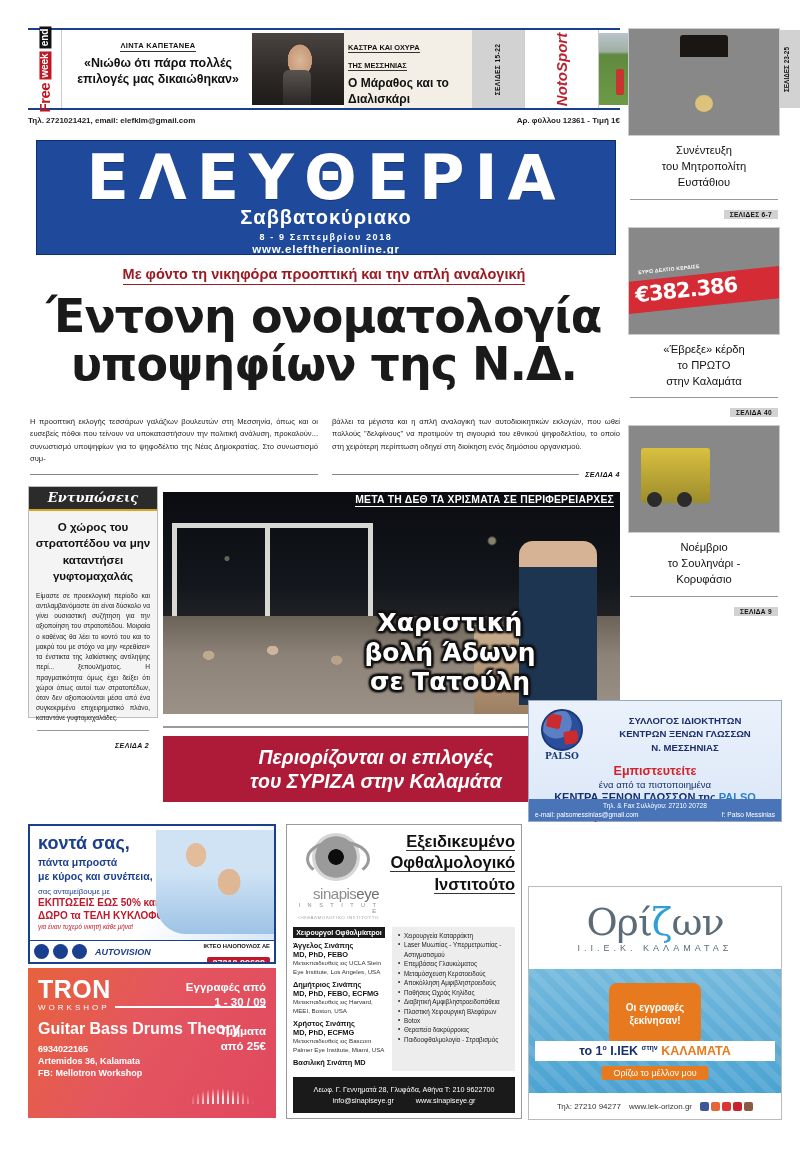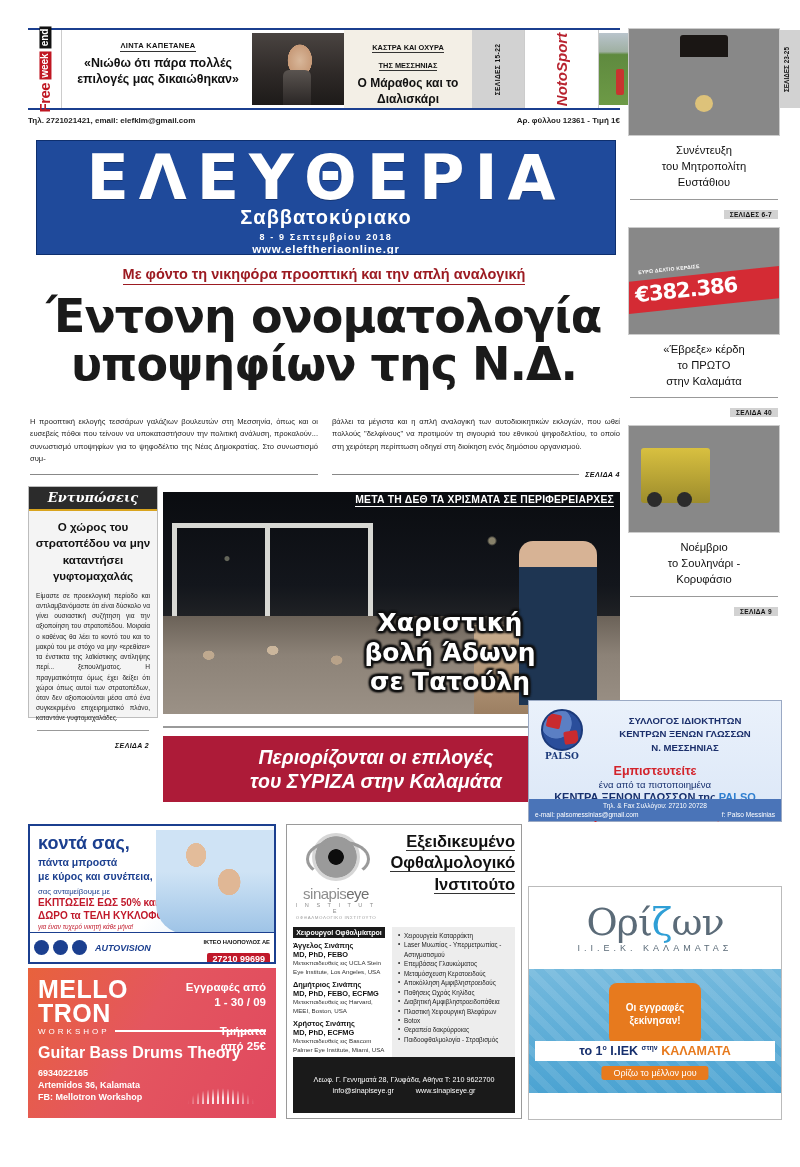--- a/index.html
+++ b/index.html
@@ -35,21 +35,21 @@
     flex:0 0 92px; margin:3px 0; background:#3a3430;
     background-image:
       radial-gradient(ellipse 20px 26px at 52% 38%, #d8b79a 0%, #c79a78 60%, rgba(0,0,0,0) 62%),
       linear-gradient(180deg,#4a4441 0%, #2f2a28 55%, #1d1a19 100%);
     position:relative; overflow:hidden;
   }
   .promo-photo:after{
     content:""; position:absolute; left:34%; top:52%; width:30%; height:48%;
     background:linear-gradient(180deg,#5a5450,#2a2625); border-radius:6px 6px 0 0;
   }
-  .promo-b{ flex:0 0 128px; padding:6px 4px; text-align:center; background:#f3efe6; }
+  .promo-b{ flex:0 0 128px; padding:6px 4px; background:#f3efe6; }
   .promo-b .kicker2{ font-size:7.4px; font-weight:bold; line-height:1.25; border-bottom:1px solid #333; display:inline-block;}
   .promo-b .headline{ font-size:12px; font-weight:bold; line-height:1.3; margin-top:4px;}
   .vert-pages{
     flex:0 0 13px; background:#d2d2d2; display:flex; align-items:center; justify-content:center;
   }
   .vert-pages span{ transform:rotate(-90deg); white-space:nowrap; font-size:6.6px; font-weight:bold; letter-spacing:.4px;}
   .notosport{
     flex:0 0 26px; display:flex; align-items:center; justify-content:center;
     border-left:1px solid #ccc; border-right:1px solid #ccc;
   }
@@ -334,21 +334,21 @@
   .av-l6{ font-size:6.4px; color:#c0182a; font-style:italic; margin-top:1px;}
   .av-people{
     position:absolute; right:0; top:4px; width:118px; height:104px;
     background:
       radial-gradient(ellipse 16px 19px at 34% 24%, #e3bc9a 0 62%, rgba(0,0,0,0) 64%),
       radial-gradient(ellipse 18px 21px at 62% 50%, #e0b795 0 62%, rgba(0,0,0,0) 64%),
       linear-gradient(180deg,#cfe3f5 0 40%, #9dc3e6 100%);
     border-radius:0 0 0 30px;
   }
   .av-bar{
-    position:absolute; left:0; right:0; bottom:0; height:30px; background:#fff;
+    position:absolute; left:0; right:0; bottom:0; height:22px; background:#fff;
     border-top:1px solid #1b3f8f; display:flex; align-items:center; padding:0 4px; gap:4px;
   }
   .av-dot{ width:15px; height:15px; border-radius:50%; background:#1b3f8f; }
   .av-logo{ margin-left:4px; font-size:9px; font-weight:bold; color:#1b3f8f; font-style:italic;}
   .av-right{ margin-left:auto; text-align:right;}
   .av-ikteo{ font-size:5.8px; font-weight:bold; color:#111;}
   .av-phone{ background:#c0182a; color:#fff; font-size:9px; font-weight:bold; padding:1px 5px; border-radius:2px;}
 
   
   .mello{
@@ -370,21 +370,21 @@
     -webkit-mask-image:radial-gradient(ellipse 60% 100% at 50% 100%, #000 30%, transparent 72%);
             mask-image:radial-gradient(ellipse 60% 100% at 50% 100%, #000 30%, transparent 72%);
   }
 
   
   .sinapis{
     position:absolute; left:286px; top:824px; width:236px; height:295px;
     border:1px solid #9a9a9a; background:#fff; padding:6px; overflow:hidden;
   }
   .sin-top{ display:flex; gap:6px; align-items:flex-start;}
-  .sin-logo{ flex:0 0 86px; text-align:center;}
+  .sin-logo{ flex:0 0 86px; text-align:right;}
   .sin-eye{
     width:48px; height:48px; margin:2px auto 0; border-radius:50%;
     background:radial-gradient(circle at 50% 50%, #0d0d0d 0 22%, #9a9a9a 24% 60%, #d6d6d6 62% 100%);
     position:relative;
   }
   .sin-eye:after{
     content:""; position:absolute; left:-6px; top:8px; width:58px; height:30px;
     border:3px solid #9a9a9a; border-radius:50%/60%; border-bottom-color:transparent;
   }
   .sin-name{ font-size:15px; color:#8d8d8d; letter-spacing:-.5px; margin-top:4px;}
@@ -398,21 +398,21 @@
   .sin-badge{ background:#1a1a1a; color:#fff; font-size:7px; font-weight:bold; text-align:center; padding:2px 0; margin-bottom:3px;}
   .sin-doc{ margin-bottom:4px;}
   .sin-doc .n{ font-size:7.4px; font-weight:bold; color:#111;}
   .sin-doc .d{ font-size:7.4px; font-weight:bold; color:#111;}
   .sin-doc .t{ font-size:6.2px; color:#333; line-height:1.38;}
   .sin-right{ flex:1; background:#ededed; padding:4px 4px 4px 6px;}
   .sin-right li{ list-style:none; font-size:6.3px; line-height:1.5; color:#222; position:relative; padding-left:6px;}
   .sin-right li:before{ content:"•"; position:absolute; left:0; top:-1px;}
   .sin-foot{
     position:absolute; left:6px; right:6px; bottom:5px; background:#1a1a1a; color:#fff;
-    text-align:center; font-size:7.2px; padding:17px 0; line-height:1.55;
+    text-align:center; font-size:7.2px; padding:7px 0; line-height:1.55;
   }
   .sin-foot .r2{ display:flex; justify-content:center; gap:22px;}
 </style>
 </head>
 <body>
 
 <div class="page">
 
   <div class="promo-strip">
 
@@ -607,20 +607,31 @@
     </div>
     <div class="orizon-mid">
       <div class="orizon-badge">
         <div>
           <div>Οι εγγραφές</div>
           <div>ξεκίνησαν!</div>
         </div>
       </div>
       <div class="orizon-ribbon"><span>το 1</span><sup>ο</sup><span> Ι.ΙΕΚ </span><sup>στην</sup><em> ΚΑΛΑΜΑΤΑ</em></div>
       <div class="orizon-tag">Ορίζω το μέλλον μου</div>
+    </div>
+    <div class="orizon-bot">
+      <span>Τηλ: 27210 94277</span>
+      <span>www.iek-orizon.gr</span>
+      <span class="soc">
+        <i style="background:#3b5998"></i>
+        <i style="background:#e8643c"></i>
+        <i style="background:#d33"></i>
+        <i style="background:#c8232c"></i>
+        <i style="background:#8a5a44"></i>
+      </span>
     </div>
   </div>
 
   <div class="autov">
     <div class="av-people"></div>
     <div class="av-l2">κοντά σας,</div>
     <div class="av-l3">
       <div>πάντα μπροστά</div>
       <div>με κύρος και συνέπεια,</div>
     </div>
@@ -642,21 +653,20 @@
     </div>
   </div>
 
   <div class="mello">
     <div class="mello-right">
       <div>Εγγραφές από</div>
       <div>1 - 30 / 09</div>
       <div class="m2">Τμήματα</div>
       <div>από 25€</div>
     </div>
-    <div class="mello-brand">MELLO</div>
     <div class="mello-brand">TRON</div>
     <div class="mello-ws">
         <span>WORKSHOP</span>
       </div>
     <div class="mello-course">Guitar Bass Drums Theory</div>
     <div class="mello-info">
       <div>6934022165</div>
       <div>Artemidos 36, Kalamata</div>
       <div>FB: Mellotron Workshop</div>
     </div>

